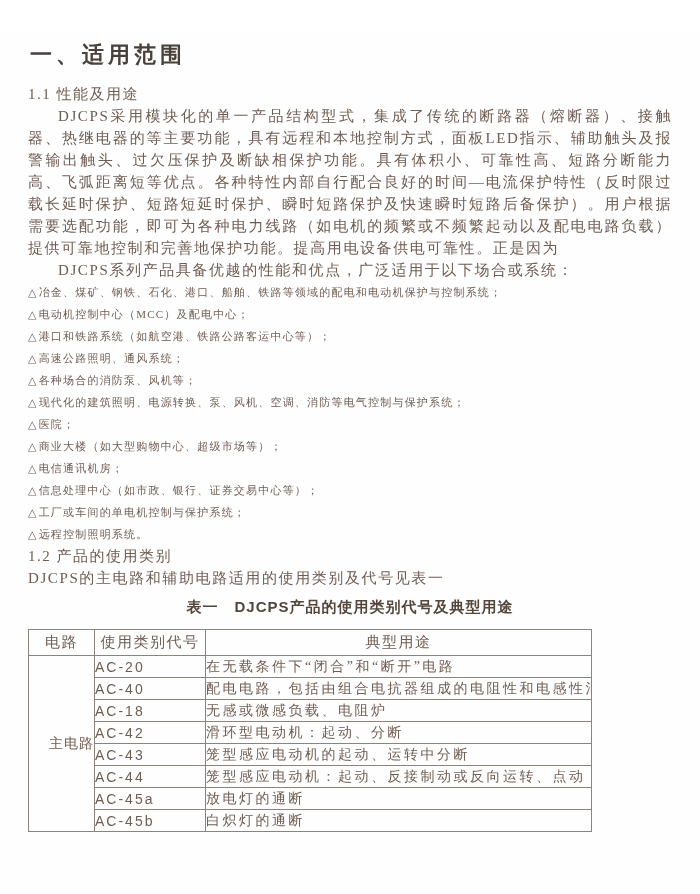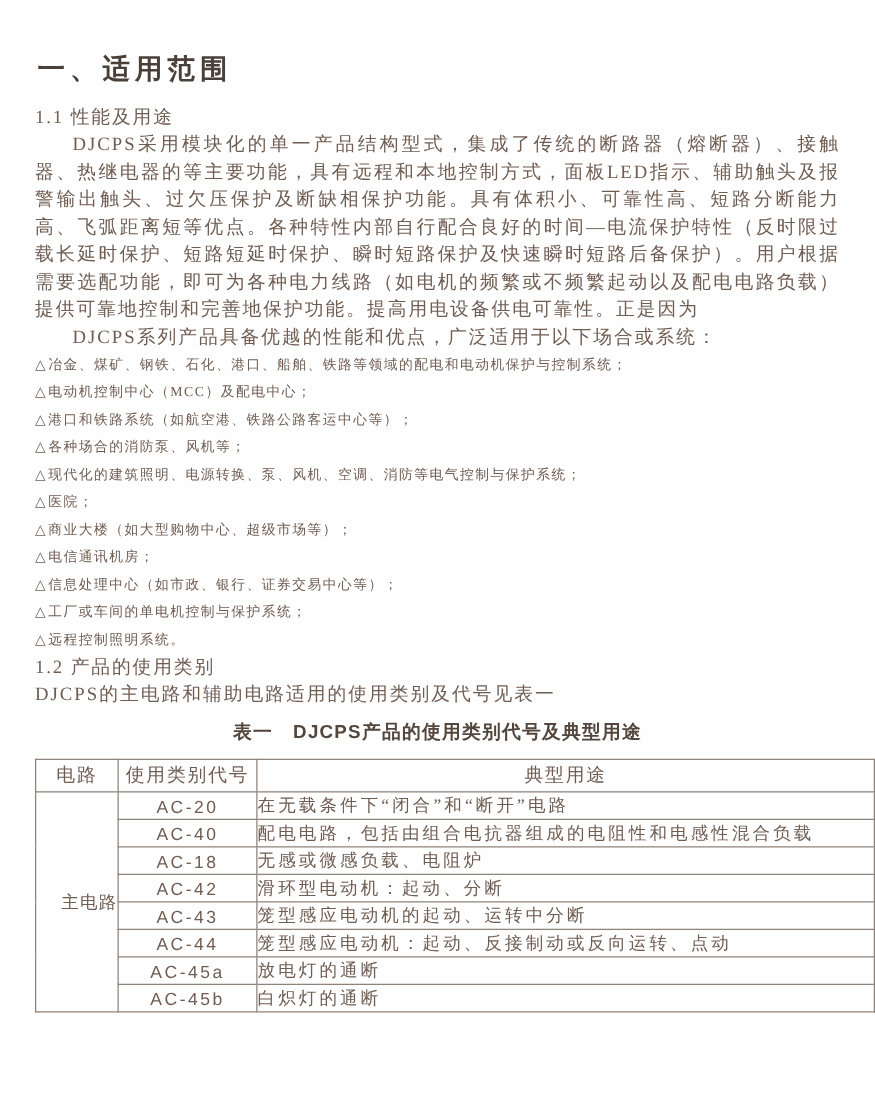--- a/index.html
+++ b/index.html
@@ -53,21 +53,21 @@
     text-align: center;
     font-family: "Liberation Sans", "DejaVu Sans", sans-serif;
     font-weight: bold;
     font-size: 15px;
     color: #53463d;
     letter-spacing: 1px;
     margin: 9px 0 12px 0;
   }
   table.usage {
     border-collapse: collapse;
-    width: 672px;
+    width: 564px;
     table-layout: fixed;
     margin-left: 0px;
   }
   table.usage th, table.usage td {
     border: 1px solid #8d837a;
     color: #6f5d52;
     padding: 0;
   }
   table.usage th {
     font-weight: normal;
@@ -77,21 +77,20 @@
     letter-spacing: 1.5px;
   }
   table.usage td { font-size: 14px; height: 21px; }
   td.circuit-cell {
     text-align: right;
     font-size: 15px;
     letter-spacing: 1px;
     font-family: Liberation Serif, serif;
   }
   td.code-cell {
-    text-align: center;
     font-family: "Liberation Sans", "DejaVu Sans", sans-serif;
     letter-spacing: 2px;
     font-size: 14px;
   }
   td.use-cell {
     padding-left: 10px;
     letter-spacing: 2.5px;
     white-space: nowrap;
     overflow: hidden;
   }
@@ -115,20 +114,21 @@
 
 
   <p class="body-par indent2">DJCPS采用模块化的单一产品结构型式，集成了传统的断路器（熔断器）、接触器、热继电器的等主要功能，具有远程和本地控制方式，面板LED指示、辅助触头及报警输出触头、过欠压保护及断缺相保护功能。具有体积小、可靠性高、短路分断能力高、飞弧距离短等优点。各种特性内部自行配合良好的时间—电流保护特性（反时限过载长延时保护、短路短延时保护、瞬时短路保护及快速瞬时短路后备保护）。用户根据需要选配功能，即可为各种电力线路（如电机的频繁或不频繁起动以及配电电路负载）提供可靠地控制和完善地保护功能。提高用电设备供电可靠性。正是因为</p>
 
   <p class="body-par indent2">DJCPS系列产品具备优越的性能和优点，广泛适用于以下场合或系统：</p>
 
   <div class="app-list" id="app-list">
       <div class="app-item"><span class="bullet">△</span><span>冶金、煤矿、钢铁、石化、港口、船舶、铁路等领域的配电和电动机保护与控制系统；</span></div>
       <div class="app-item"><span class="bullet">△</span><span>电动机控制中心（MCC）及配电中心；</span></div>
       <div class="app-item"><span class="bullet">△</span><span>港口和铁路系统（如航空港、铁路公路客运中心等）；</span></div>
+      <div class="app-item"><span class="bullet">△</span><span>高速公路照明、通风系统；</span></div>
       <div class="app-item"><span class="bullet">△</span><span>各种场合的消防泵、风机等；</span></div>
       <div class="app-item"><span class="bullet">△</span><span>现代化的建筑照明、电源转换、泵、风机、空调、消防等电气控制与保护系统；</span></div>
       <div class="app-item"><span class="bullet">△</span><span>医院；</span></div>
       <div class="app-item"><span class="bullet">△</span><span>商业大楼（如大型购物中心、超级市场等）；</span></div>
       <div class="app-item"><span class="bullet">△</span><span>电信通讯机房；</span></div>
       <div class="app-item"><span class="bullet">△</span><span>信息处理中心（如市政、银行、证券交易中心等）；</span></div>
       <div class="app-item"><span class="bullet">△</span><span>工厂或车间的单电机控制与保护系统；</span></div>
       <div class="app-item"><span class="bullet">△</span><span>远程控制照明系统。</span></div>
     </div>
 

